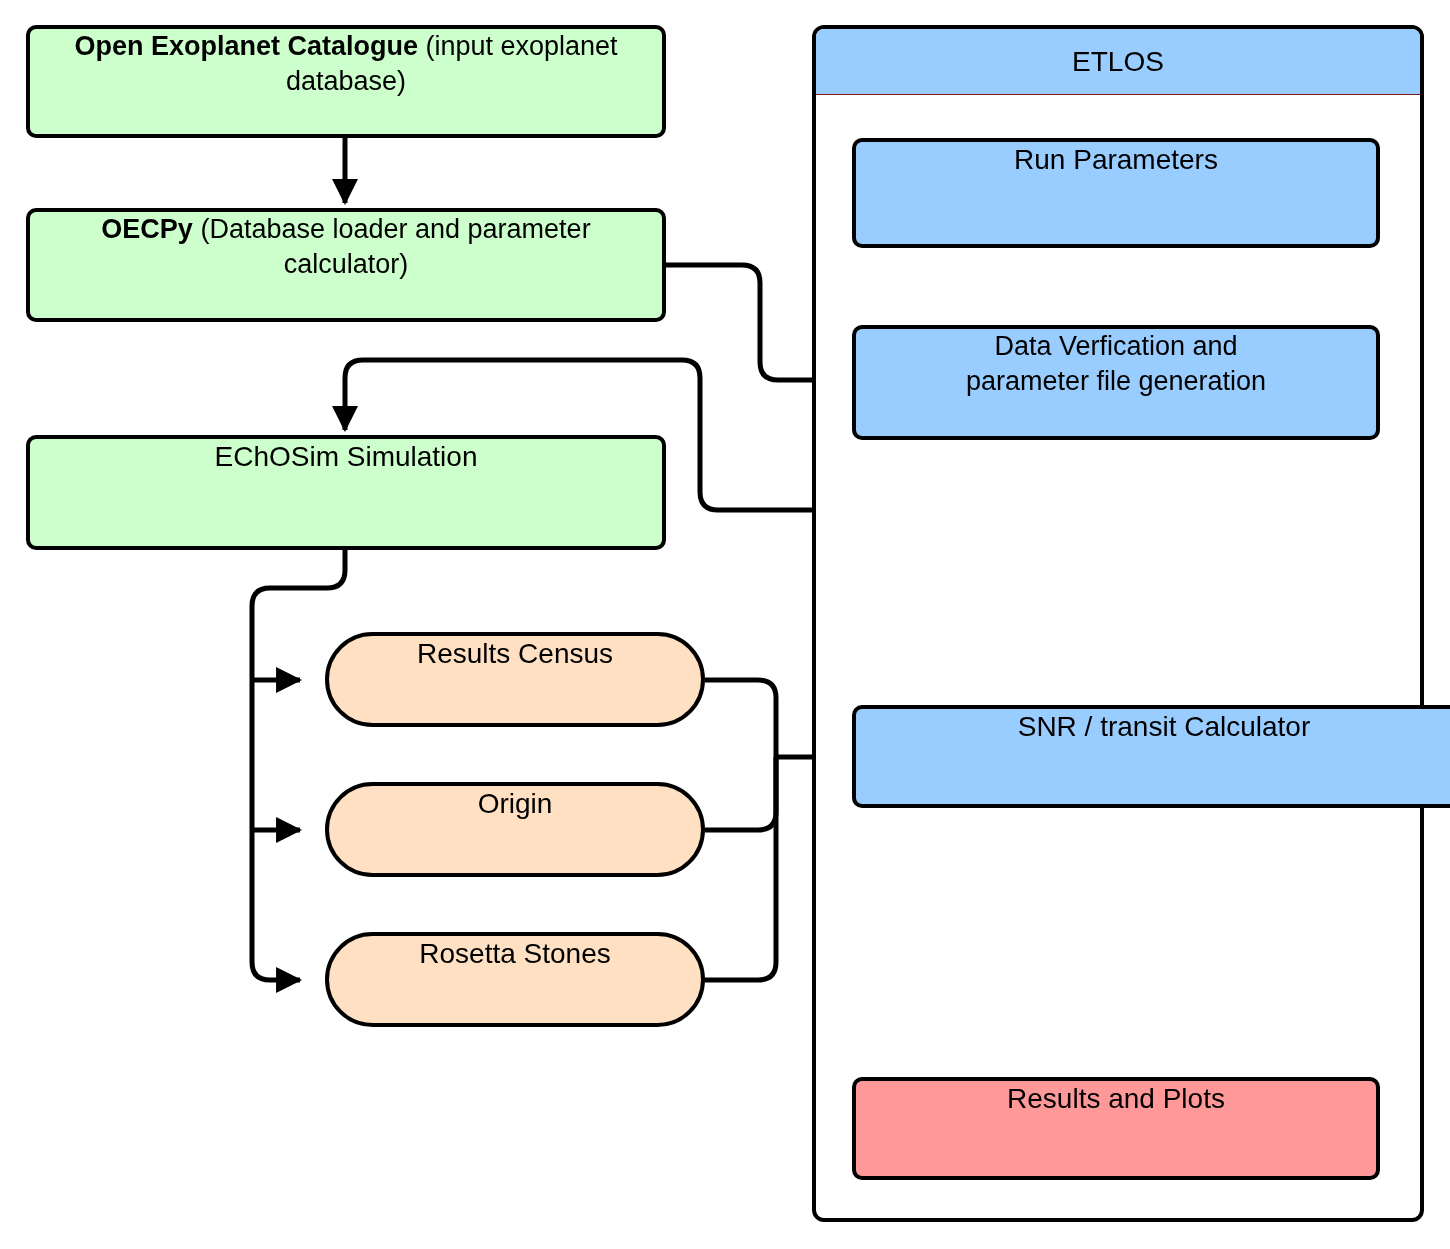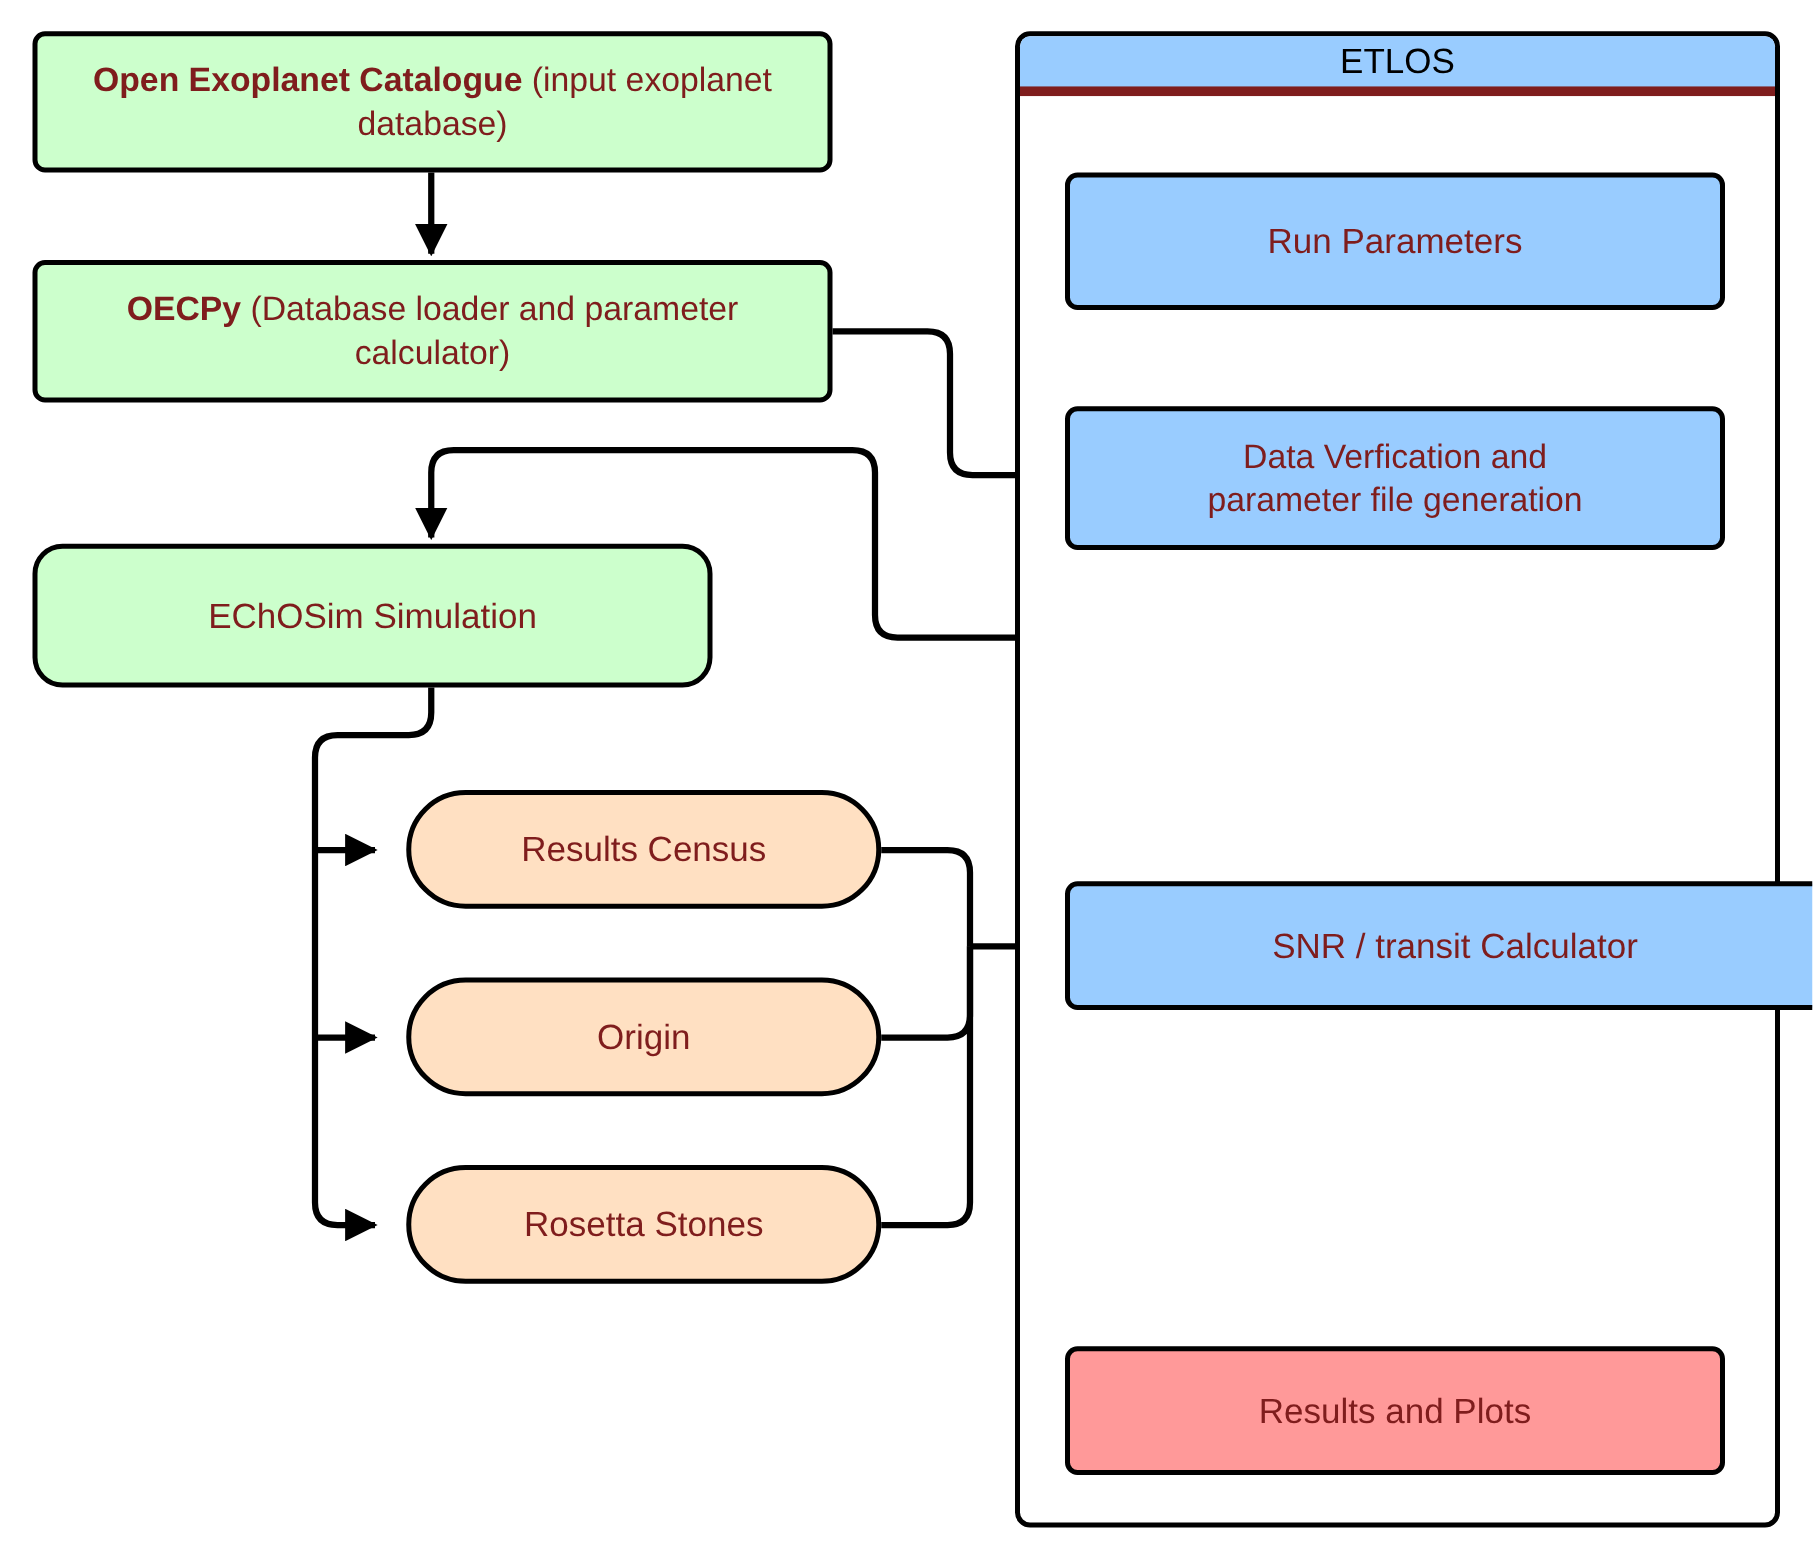--- a/index.html
+++ b/index.html
@@ -24,24 +24,23 @@
     top: 0;
     width: 1450px;
     height: 1249px;
     pointer-events: none;
   }
   .node {
     position: absolute;
     box-sizing: border-box;
     border: 4px solid #000000;
     display: flex;
-    align-items: center;
     justify-content: center;
     text-align: center;
-    color: #7f1d1d;
+    color: #000000;
     line-height: 1.28;
     z-index: 3;
   }
   .node .txt {
     padding: 0 14px;
     display: block;
   }
   .rect { border-radius: 10px; }
   .pill { border-radius: 999px; }
   .green { background: #ccffcc; }
@@ -64,24 +63,24 @@
     border: 4px solid #000000;
     border-radius: 12px;
     background: #ffffff;
     z-index: 1;
   }
   #etlos-header {
     position: absolute;
     left: 0;
     top: 0;
     right: 0;
-    height: 48px;
+    height: 66px;
     box-sizing: border-box;
     background: #99ccff;
-    border-bottom: 8px solid #7f1d1d;
+    border-bottom: 1px solid #7f1d1d;
     border-top-left-radius: 8px;
     border-top-right-radius: 8px;
     display: flex;
     align-items: center;
     justify-content: center;
     font-size: 28px;
     color: #000000;
   }
 </style>
 </head>
@@ -129,21 +128,21 @@
   </div>
 
   <div class="node rect green fs-27" style="left:26px; top:25px; width:640px; height:113px;">
     <span class="txt"><b>Open Exoplanet Catalogue</b><span> (input exoplanet  database)</span></span>
   </div>
 
   <div class="node rect green fs-27" style="left:26px; top:208px; width:640px; height:114px;">
     <span class="txt"><b>OECPy</b><span> (Database loader and parameter calculator)</span></span>
   </div>
 
-  <div class="node rect green fs-28" style="left:26px; top:435px; width:544px; height:115px;border-radius:24px;">
+  <div class="node rect green fs-28" style="left:26px; top:435px; width:640px; height:115px;">
     <span class="txt">EChOSim Simulation</span>
   </div>
 
   <div class="node pill peach fs-28" style="left:325px; top:632px; width:380px; height:95px;">
     <span class="txt">Results Census</span>
   </div>
 
   <div class="node pill peach fs-28" style="left:325px; top:782px; width:380px; height:95px;">
     <span class="txt">Origin</span>
   </div>

